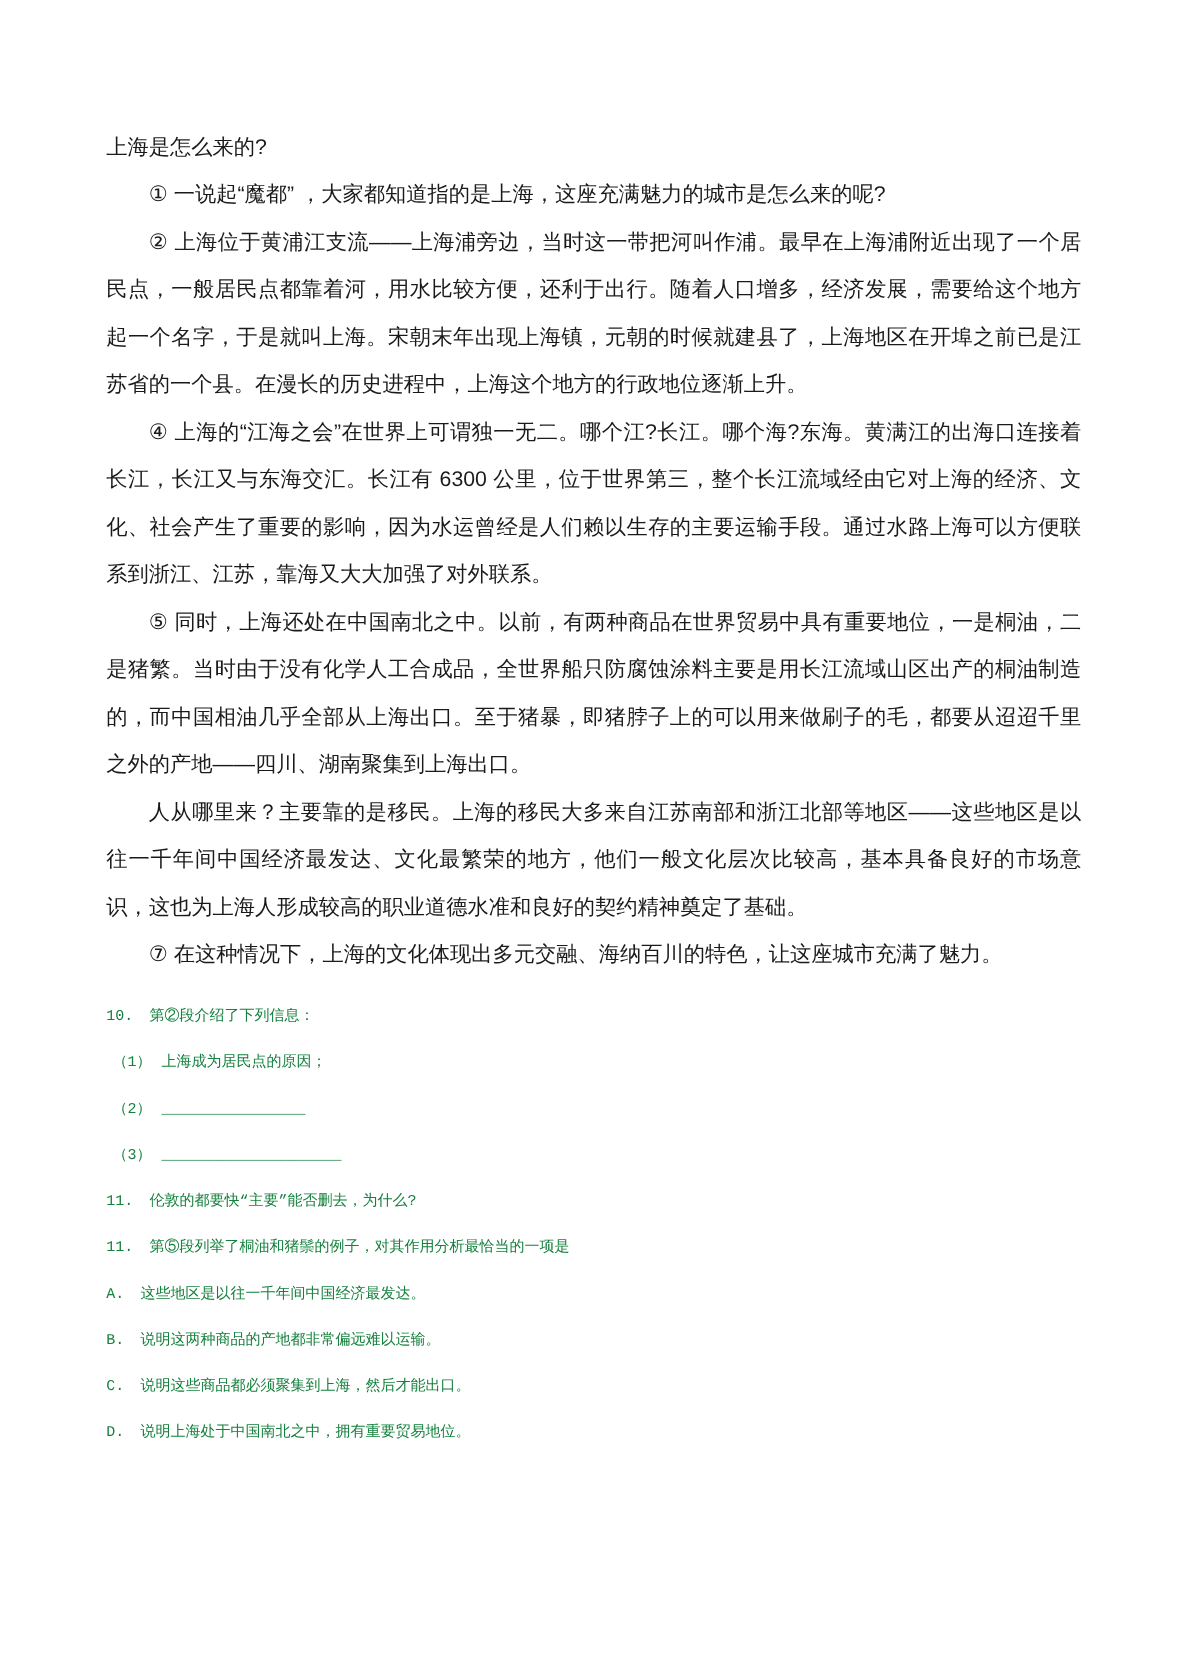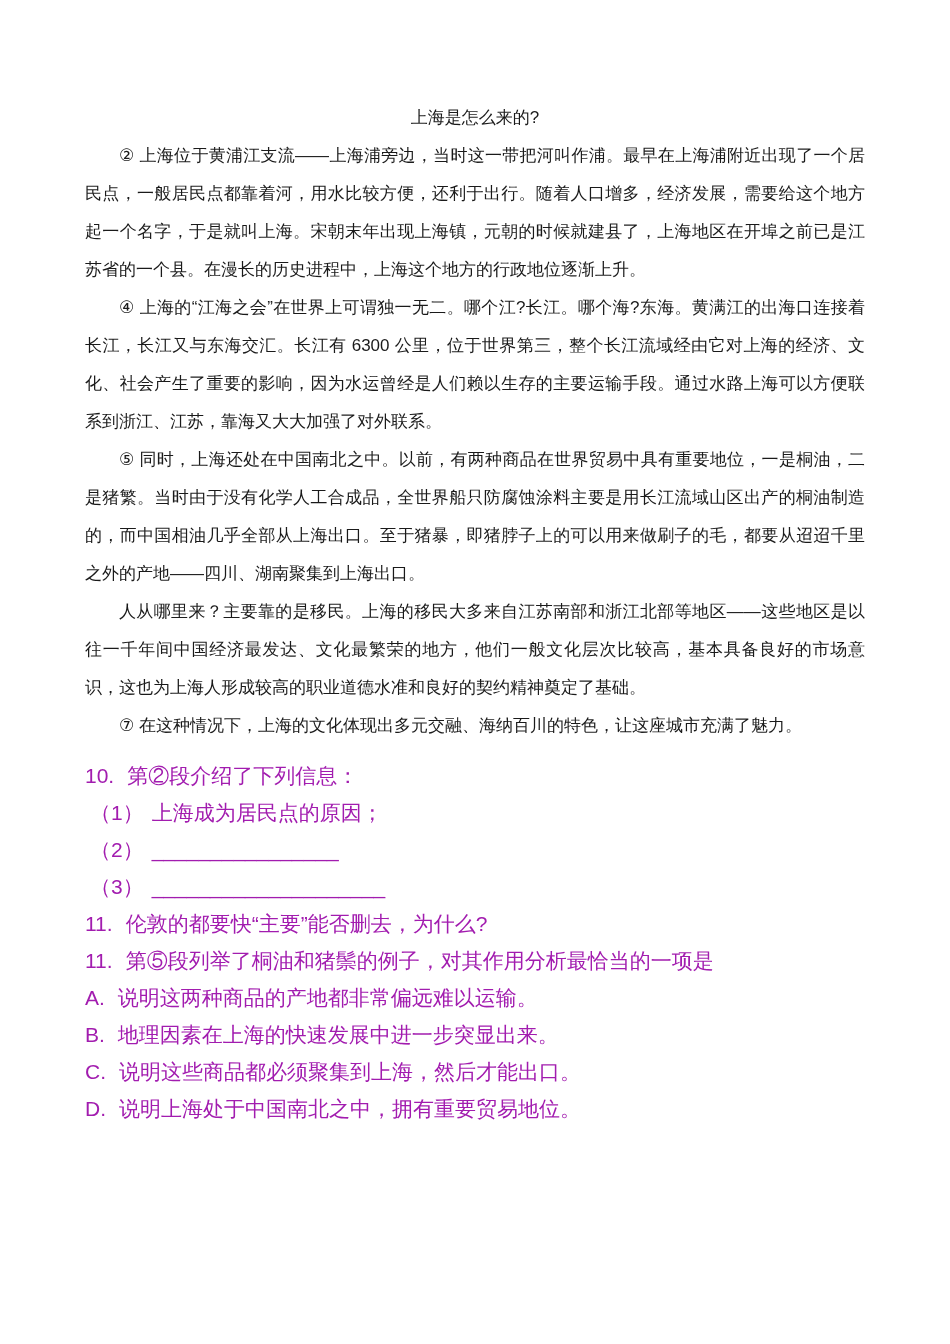--- a/index.html
+++ b/index.html
@@ -23,30 +23,29 @@
     font-size: 17px;
     line-height: 38px;
     color: #1a1a1a;
     text-align: justify;
   }
   .article p {
     margin: 0;
     text-indent: 2em;
   }
   .article .doc-title {
-    text-align: center;
     text-indent: 0;
   }
   
   .exercise {
     margin-top: 12px;
-    font-family: Liberation Sans, sans-serif;
-    font-size: 21px;
+    font-family: Liberation Mono, monospace;
+    font-size: 12px;
     line-height: 37px;
-    color: #a21caf;
+    color: #15803d;
   }
   .exercise p {
     margin: 0;
   }
   .exercise .qnum {
     margin-right: 13px;
   }
   .exercise .qlabel {
     margin-right: 8px;
   }
@@ -58,20 +57,21 @@
     margin-top: 40px;
   }
 </style>
 </head>
 <body>
 
 <div class="page">
 
   <div class="article">
     <p class="doc-title">上海是怎么来的?</p>
+    <p>① 一说起“魔都” ，大家都知道指的是上海，这座充满魅力的城市是怎么来的呢?</p>
     <p>② 上海位于黄浦江支流——上海浦旁边，当时这一带把河叫作浦。最早在上海浦附近出现了一个居民点，一般居民点都靠着河，用水比较方便，还利于出行。随着人口增多，经济发展，需要给这个地方起一个名字，于是就叫上海。宋朝末年出现上海镇，元朝的时候就建县了，上海地区在开埠之前已是江苏省的一个县。在漫长的历史进程中，上海这个地方的行政地位逐渐上升。</p>
     <p>④ 上海的“江海之会”在世界上可谓独一无二。哪个江?长江。哪个海?东海。黄满江的出海口连接着长江，长江又与东海交汇。长江有 6300 公里，位于世界第三，整个长江流域经由它对上海的经济、文化、社会产生了重要的影响，因为水运曾经是人们赖以生存的主要运输手段。通过水路上海可以方便联系到浙江、江苏，靠海又大大加强了对外联系。</p>
     <p>⑤ 同时，上海还处在中国南北之中。以前，有两种商品在世界贸易中具有重要地位，一是桐油，二是猪繁。当时由于没有化学人工合成品，全世界船只防腐蚀涂料主要是用长江流域山区出产的桐油制造的，而中国相油几乎全部从上海出口。至于猪暴，即猪脖子上的可以用来做刷子的毛，都要从迢迢千里之外的产地——四川、湖南聚集到上海出口。</p>
     <p>人从哪里来？主要靠的是移民。上海的移民大多来自江苏南部和浙江北部等地区——这些地区是以往一千年间中国经济最发达、文化最繁荣的地方，他们一般文化层次比较高，基本具备良好的市场意识，这也为上海人形成较高的职业道德水准和良好的契约精神奠定了基础。</p>
     <p>⑦ 在这种情况下，上海的文化体现出多元交融、海纳百川的特色，让这座城市充满了魅力。</p>
   </div>
 
   <div class="exercise">
 
     <p><span class="qnum">10.</span><span>第②段介绍了下列信息：</span></p>
@@ -79,23 +79,23 @@
     <p class="sub"><span class="qlabel">（1）</span><span>上海成为居民点的原因；</span></p>
 
     <p class="sub"><span class="qlabel">（2）</span><span class="blank-text">________________</span></p>
 
     <p class="sub"><span class="qlabel">（3）</span><span class="blank-text">____________________</span></p>
 
     <p><span class="qnum">11.</span><span>伦敦的都要快“主要”能否删去，为什么?</span></p>
 
     <p><span class="qnum">11.</span><span>第⑤段列举了桐油和猪鬃的例子，对其作用分析最恰当的一项是</span></p>
 
-    <p><span class="qnum">A.</span><span>说明这两种商品的产地都非常偏远难以运输。</span></p>
+    <p><span class="qnum">A.</span><span>这些地区是以往一千年间中国经济最发达。</span></p>
 
-    <p><span class="qnum">B.</span><span>地理因素在上海的快速发展中进一步突显出来。</span></p>
+    <p><span class="qnum">B.</span><span>说明这两种商品的产地都非常偏远难以运输。</span></p>
 
     <p><span class="qnum">C.</span><span>说明这些商品都必须聚集到上海，然后才能出口。</span></p>
 
     <p><span class="qnum">D.</span><span>说明上海处于中国南北之中，拥有重要贸易地位。</span></p>
 
   </div>
 
 </div>
 
 </body></html>

